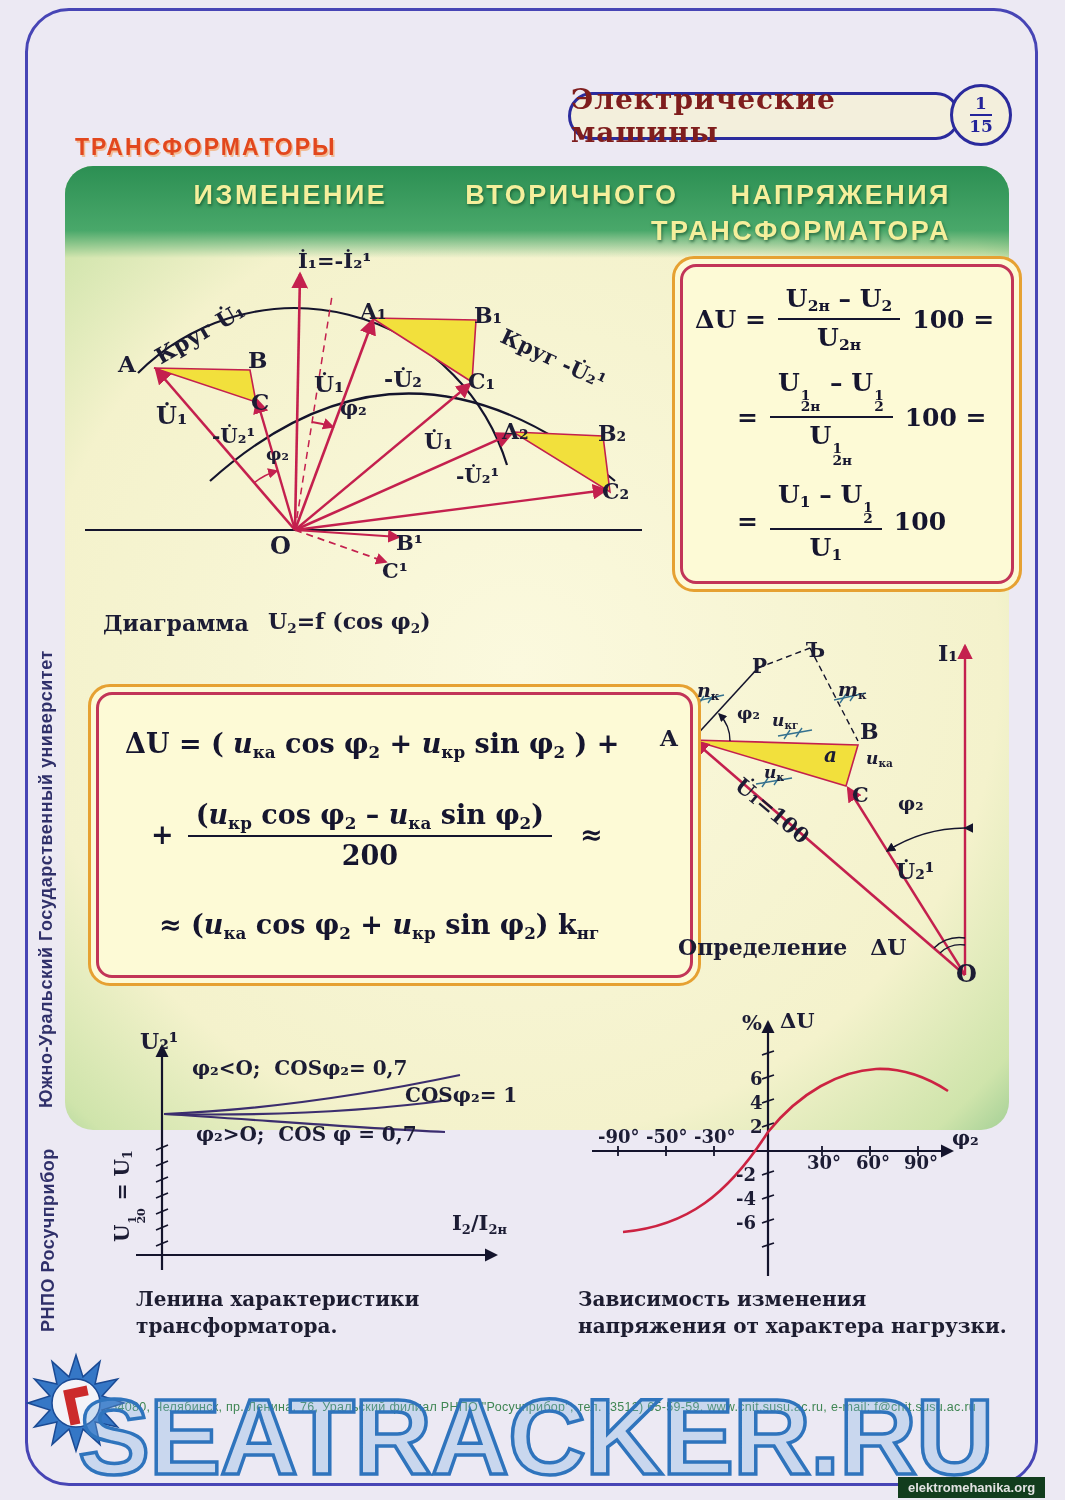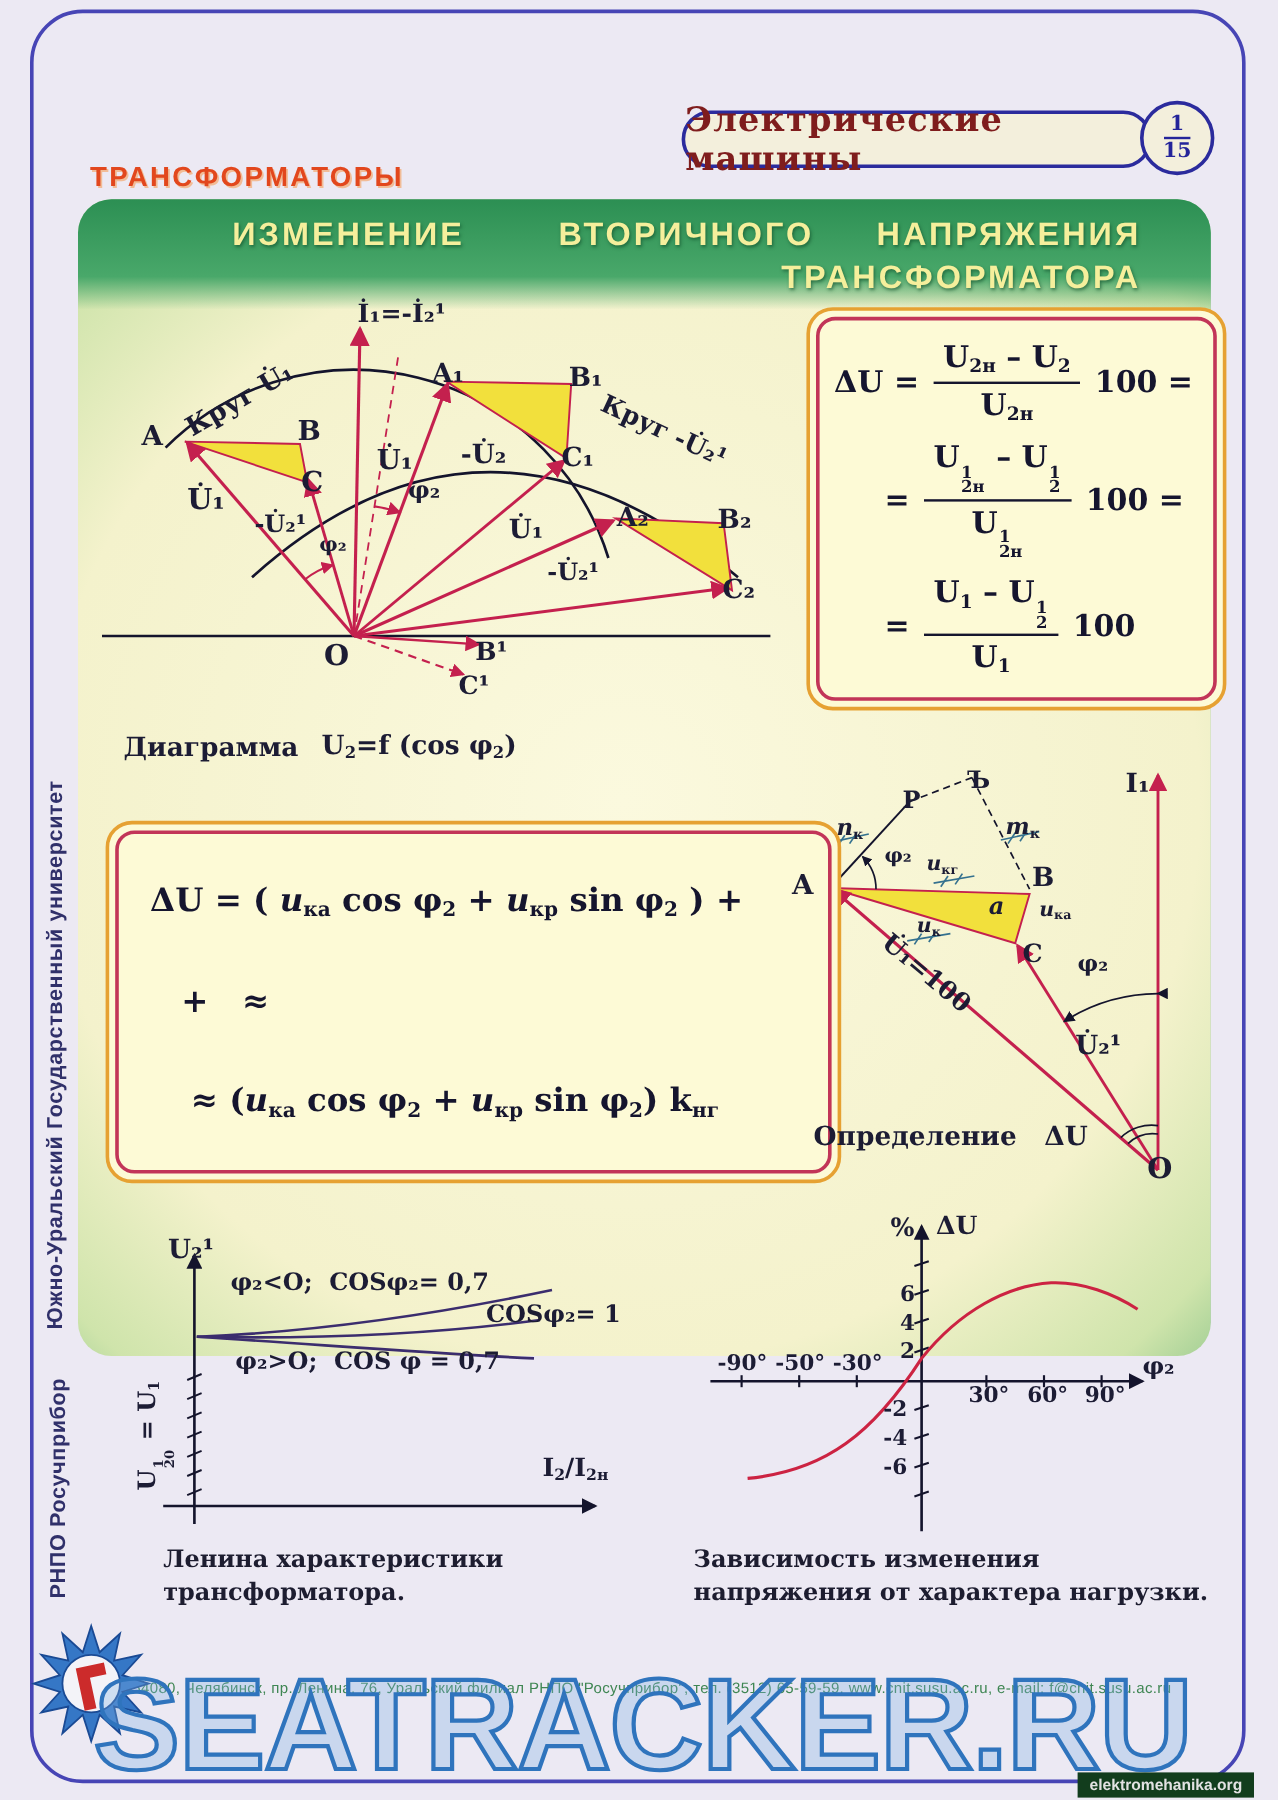--- a/index.html
+++ b/index.html
@@ -87,21 +87,21 @@
 
 <div class="lbl" style="left:298px;top:250px;font-size:21px">İ₁=-İ₂¹</div>
 <div class="lbl" style="left:150px;top:322px;font-size:22px;transform:rotate(-30deg)">Круг U̇₁</div>
 <div class="lbl" style="left:497px;top:348px;font-size:21px;transform:rotate(25deg)">Круг -U̇₂¹</div>
 <div class="lbl" style="left:118px;top:352px;font-size:23px">A</div>
 <div class="lbl" style="left:248px;top:348px;font-size:23px">B</div>
 <div class="lbl" style="left:251px;top:390px;font-size:23px">C</div>
 <div class="lbl" style="left:360px;top:300px;font-size:22px">A₁</div>
 <div class="lbl" style="left:474px;top:304px;font-size:22px">B₁</div>
 <div class="lbl" style="left:468px;top:370px;font-size:22px">C₁</div>
-<div class="lbl" style="left:514px;top:420px;font-size:22px">A₂</div>
+<div class="lbl" style="left:502px;top:420px;font-size:22px">A₂</div>
 <div class="lbl" style="left:598px;top:422px;font-size:22px">B₂</div>
 <div class="lbl" style="left:602px;top:480px;font-size:22px">C₂</div>
 <div class="lbl" style="left:396px;top:532px;font-size:21px">B¹</div>
 <div class="lbl" style="left:382px;top:560px;font-size:21px">C¹</div>
 <div class="lbl" style="left:270px;top:534px;font-size:24px">O</div>
 <div class="lbl" style="left:156px;top:404px;font-size:24px">U̇₁</div>
 <div class="lbl" style="left:212px;top:426px;font-size:20px">-U̇₂¹</div>
 <div class="lbl" style="left:314px;top:372px;font-size:23px">U̇₁</div>
 <div class="lbl" style="left:384px;top:368px;font-size:22px">-U̇₂</div>
 <div class="lbl" style="left:424px;top:430px;font-size:22px">U̇₁</div>
@@ -150,20 +150,24 @@
       <span>100</span>
     </div>
   </div>
 </div>
 
 <div class="fbox" style="left:88px;top:684px;width:613px;height:302px">
   <div class="fbox-inner" style="padding:14px 26px">
     <div class="f2line">ΔU = ( <i>u</i><sub>ка</sub> cos φ<sub>2</sub> + <i>u</i><sub>кр</sub> sin φ<sub>2</sub> ) +</div>
     <div class="f2line" style="display:flex;align-items:center;gap:14px;padding-left:26px">
       <span>+</span>
+      <span class="frac">
+        <span class="num">(<i>u</i><sub>кр</sub> cos φ<sub>2</sub> – <i>u</i><sub>ка</sub> sin φ<sub>2</sub>)</span>
+        <span class="den">200</span>
+      </span>
       <span style="padding-left:14px">≈</span>
     </div>
     <div class="f2line" style="padding-left:34px">≈ (<i>u</i><sub>ка</sub> cos φ<sub>2</sub> + <i>u</i><sub>кр</sub> sin φ<sub>2</sub>) k<sub>нг</sub></div>
   </div>
 </div>
 
 <svg class="diagram" style="left:630px;top:628px" width="400" height="365" viewBox="0 0 400 365">
   <defs>
     <marker id="mr2" viewBox="0 0 10 10" refX="8.5" refY="5" markerWidth="6.5" markerHeight="6.5" orient="auto">
         <path d="M0 0 L10 5 L0 10 z" fill="#c4204e"></path>

